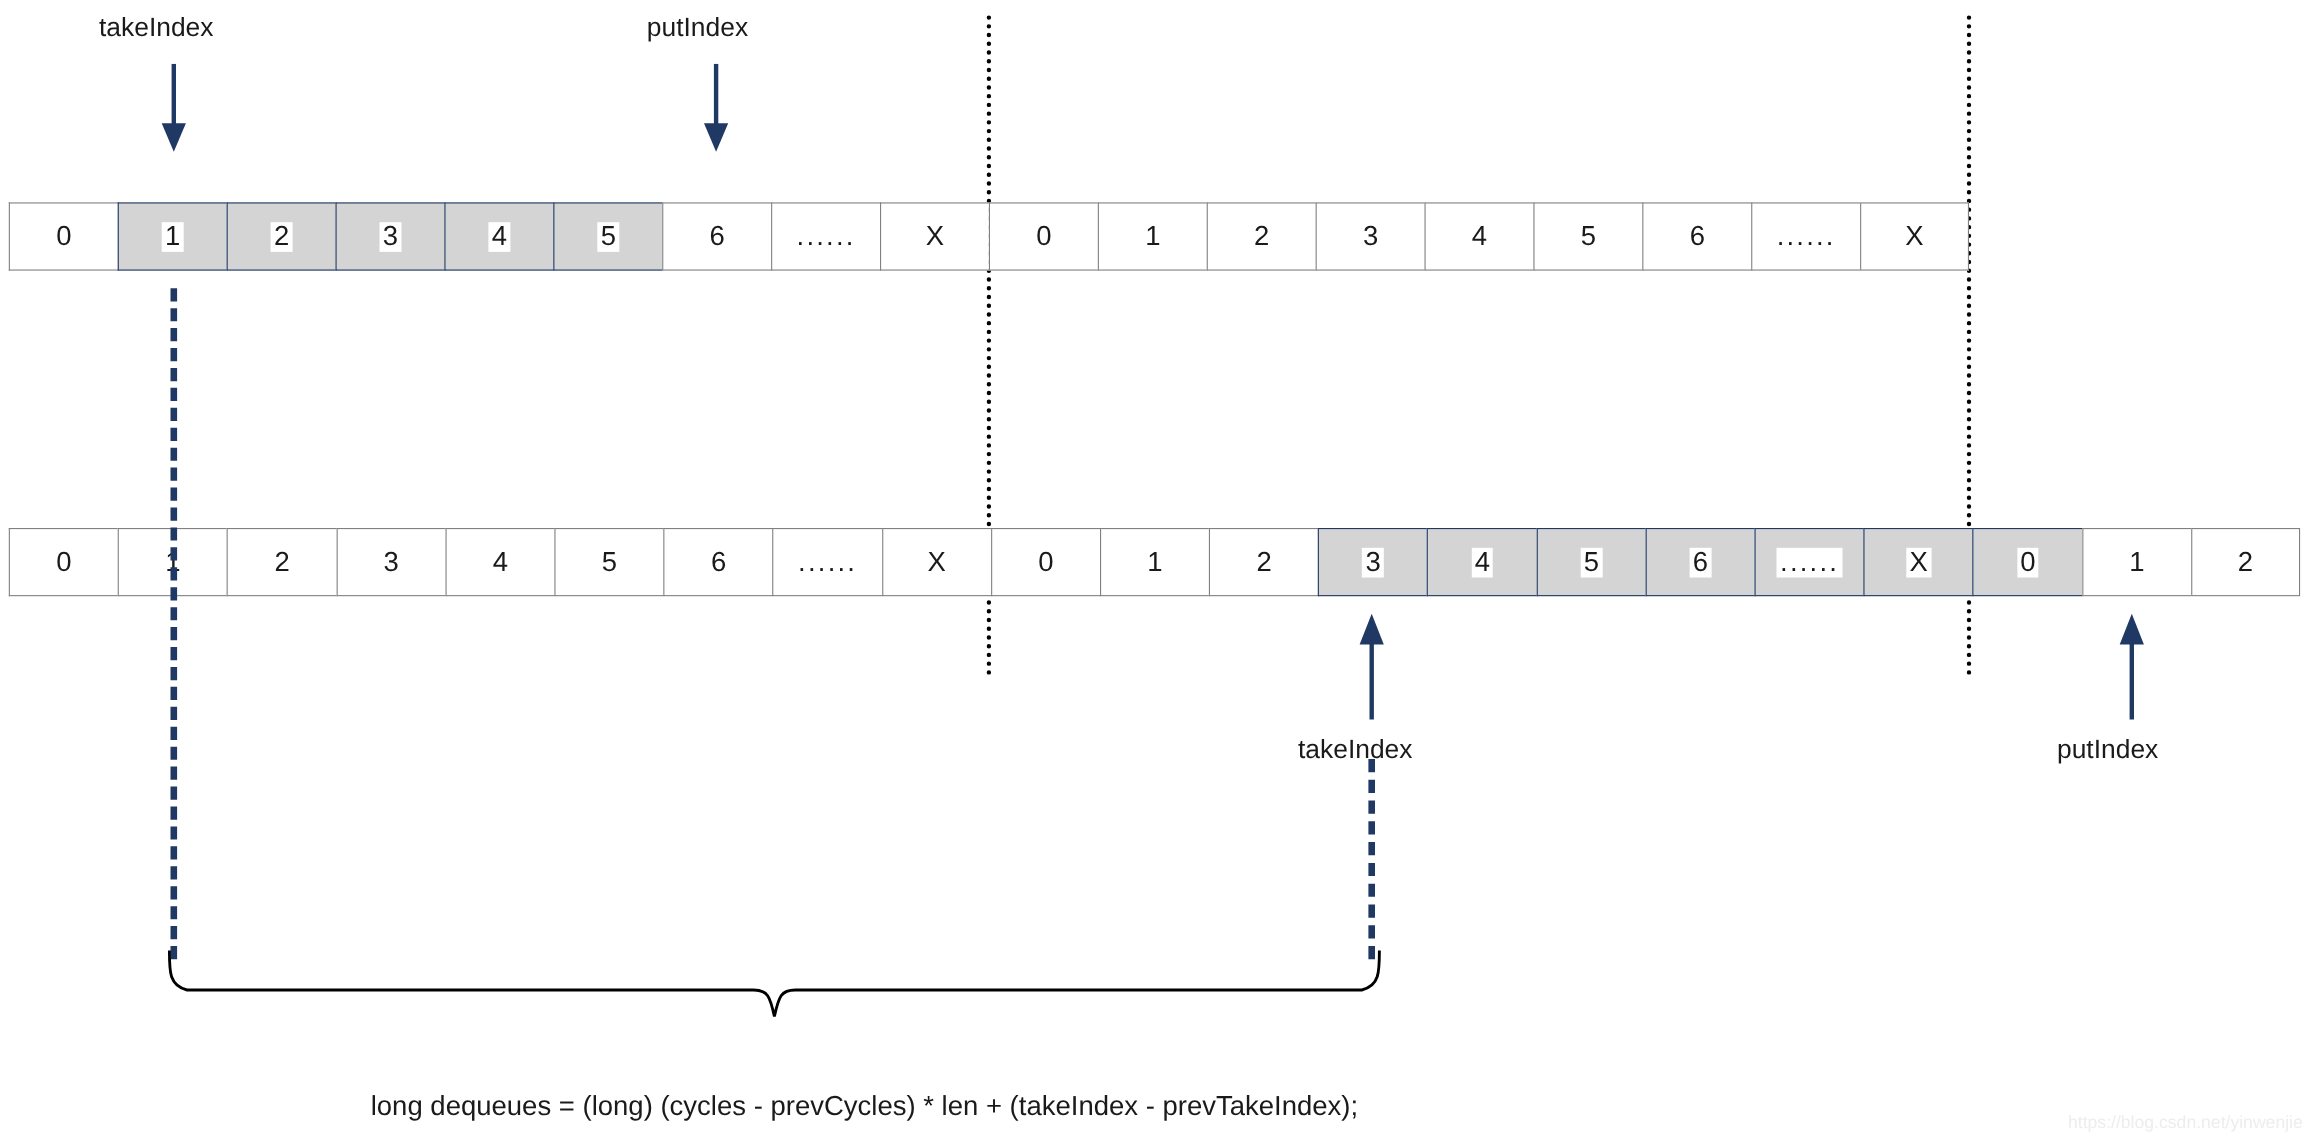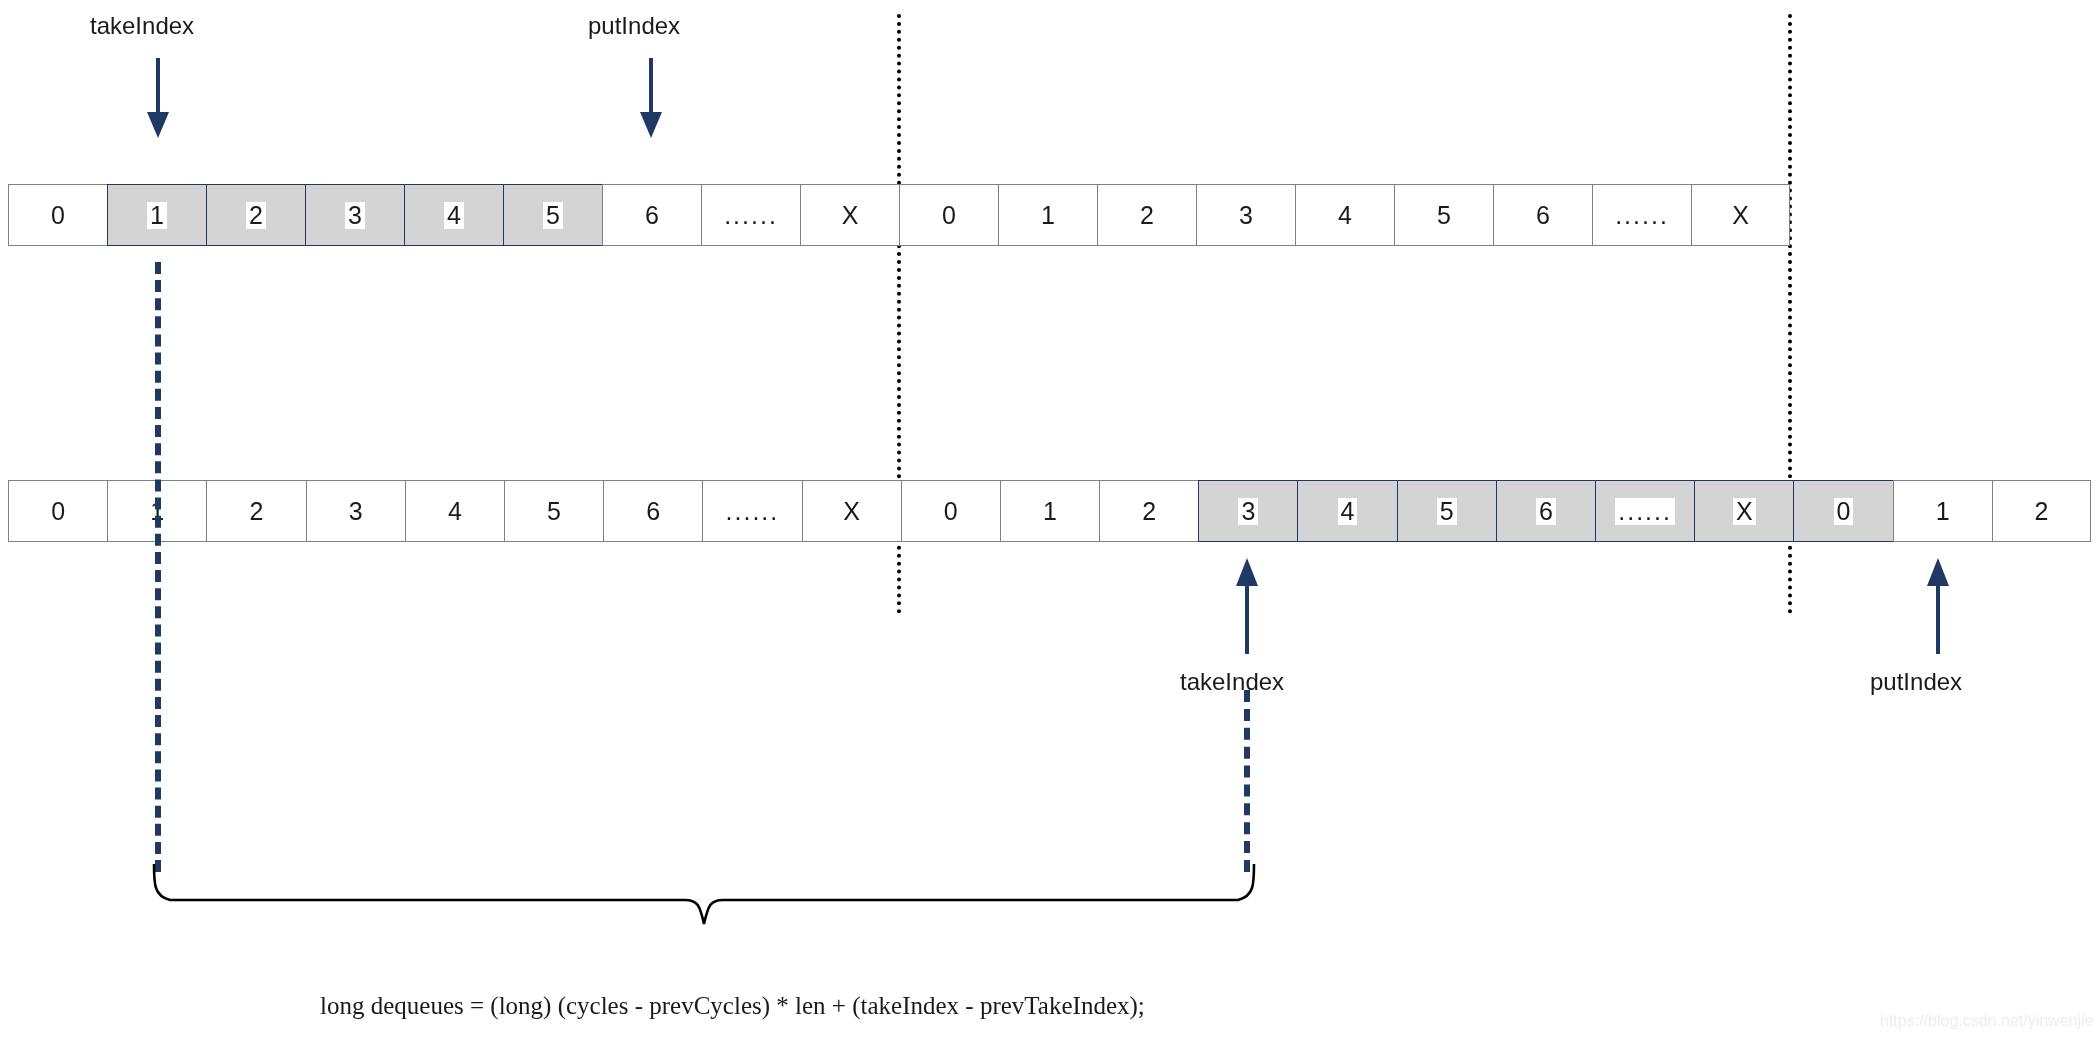--- a/index.html
+++ b/index.html
@@ -259,17 +259,17 @@
   <svg class="brace" style="left:140px; top:862px;" width="1130" height="64" viewBox="0 0 1130 64">
     <path d="M 14,2
              C 14,22 14,34 30,38
              L 545,38
              C 558,38 560,44 564,62
              C 568,44 570,38 583,38
              L 1098,38
              C 1114,34 1114,22 1114,2" fill="none" stroke="#000000" stroke-width="2.6"></path>
   </svg>
 
-  <div class="caption" style="left:320px; top:992px;font-family:Liberation Serif, serif;">long dequeues = (long) (cycles - prevCycles) * len + (takeIndex - prevTakeIndex);</div>
+  <div class="caption" style="left:337px; top:992px;">long dequeues = (long) (cycles - prevCycles) * len + (takeIndex - prevTakeIndex);</div>
 
   <div class="watermark" style="left:1880px; top:1012px;">https://blog.csdn.net/yinwenjie</div>
 
 </div>
 
 </body></html>

